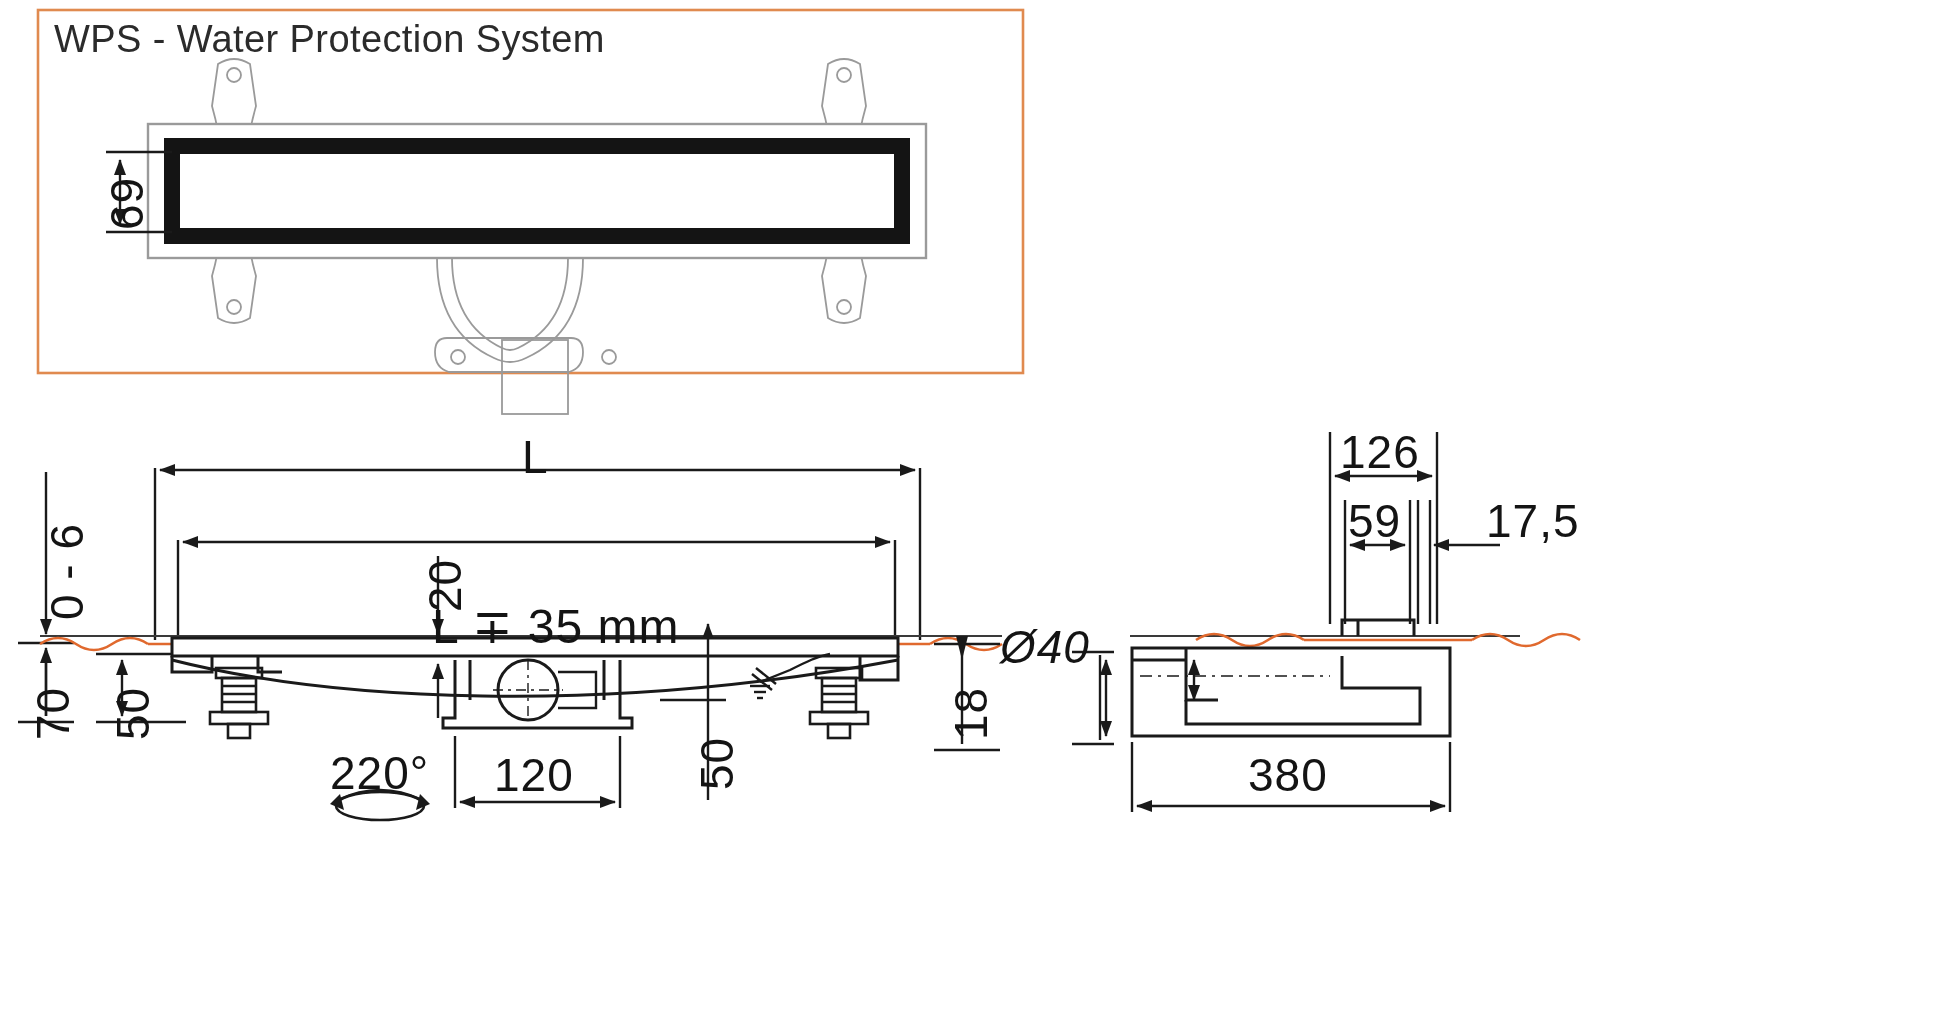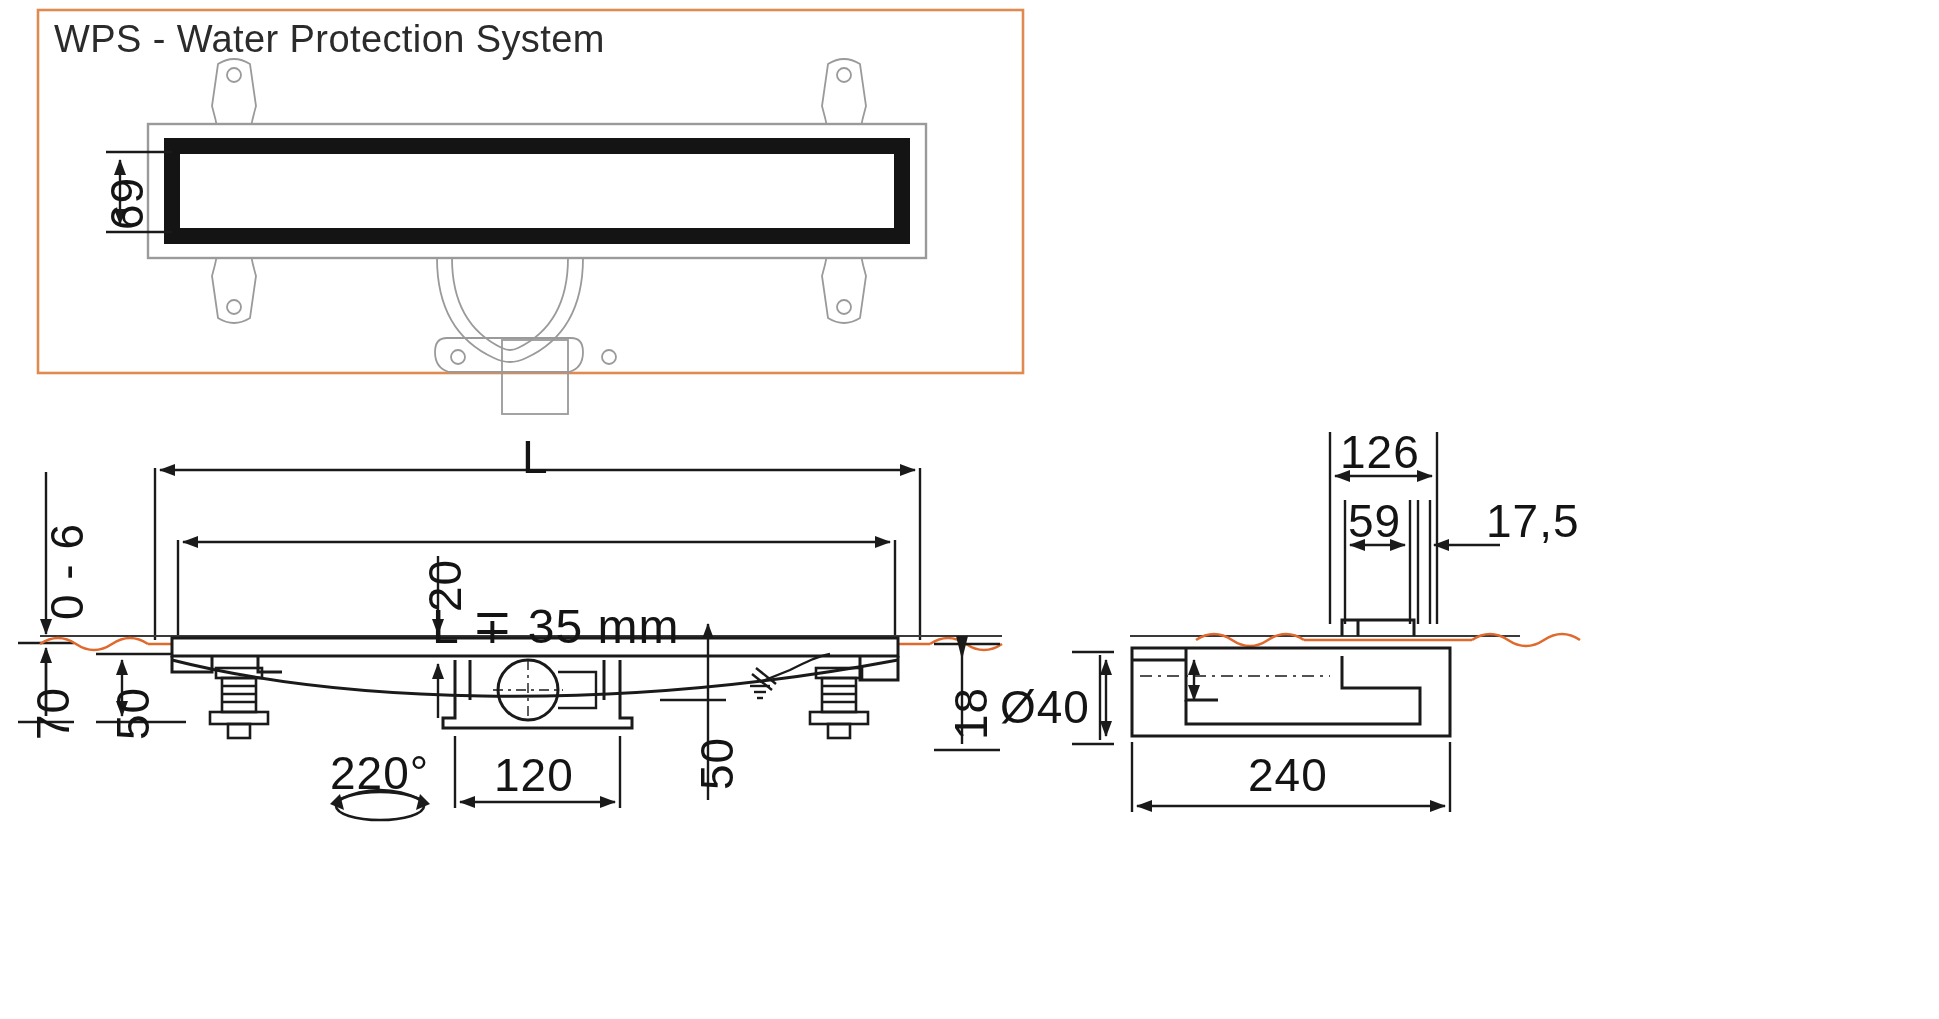--- a/index.html
+++ b/index.html
@@ -271,23 +271,23 @@
 <div class="t dim rot90" style="left:418px;top:612px;">20</div>
 
 <div class="t dim rot90" style="left:690px;top:790px;">50</div>
 
 <div class="t dim" style="left:494px;top:748px;">120</div>
 
 <div class="t dim" style="left:330px;top:746px;">220°</div>
 
 <div class="t dim rot90" style="left:944px;top:740px;">18</div>
 
-<div class="t dim" style="left:1000px;top:680px;">Ø40</div>
+<div class="t dim" style="left:1000px;top:620px;font-style:italic;">Ø40</div>
 
 <div class="t dim" style="left:1340px;top:425px;">126</div>
 
 <div class="t dim" style="left:1348px;top:494px;">59</div>
 
 <div class="t dim" style="left:1470px;top:494px;margin-left:16px;">17,5</div>
 
-<div class="t dim" style="left:1248px;top:748px;">240</div>
+<div class="t dim" style="left:1248px;top:748px;">380</div>
 
 </div>
 
 </body></html>

